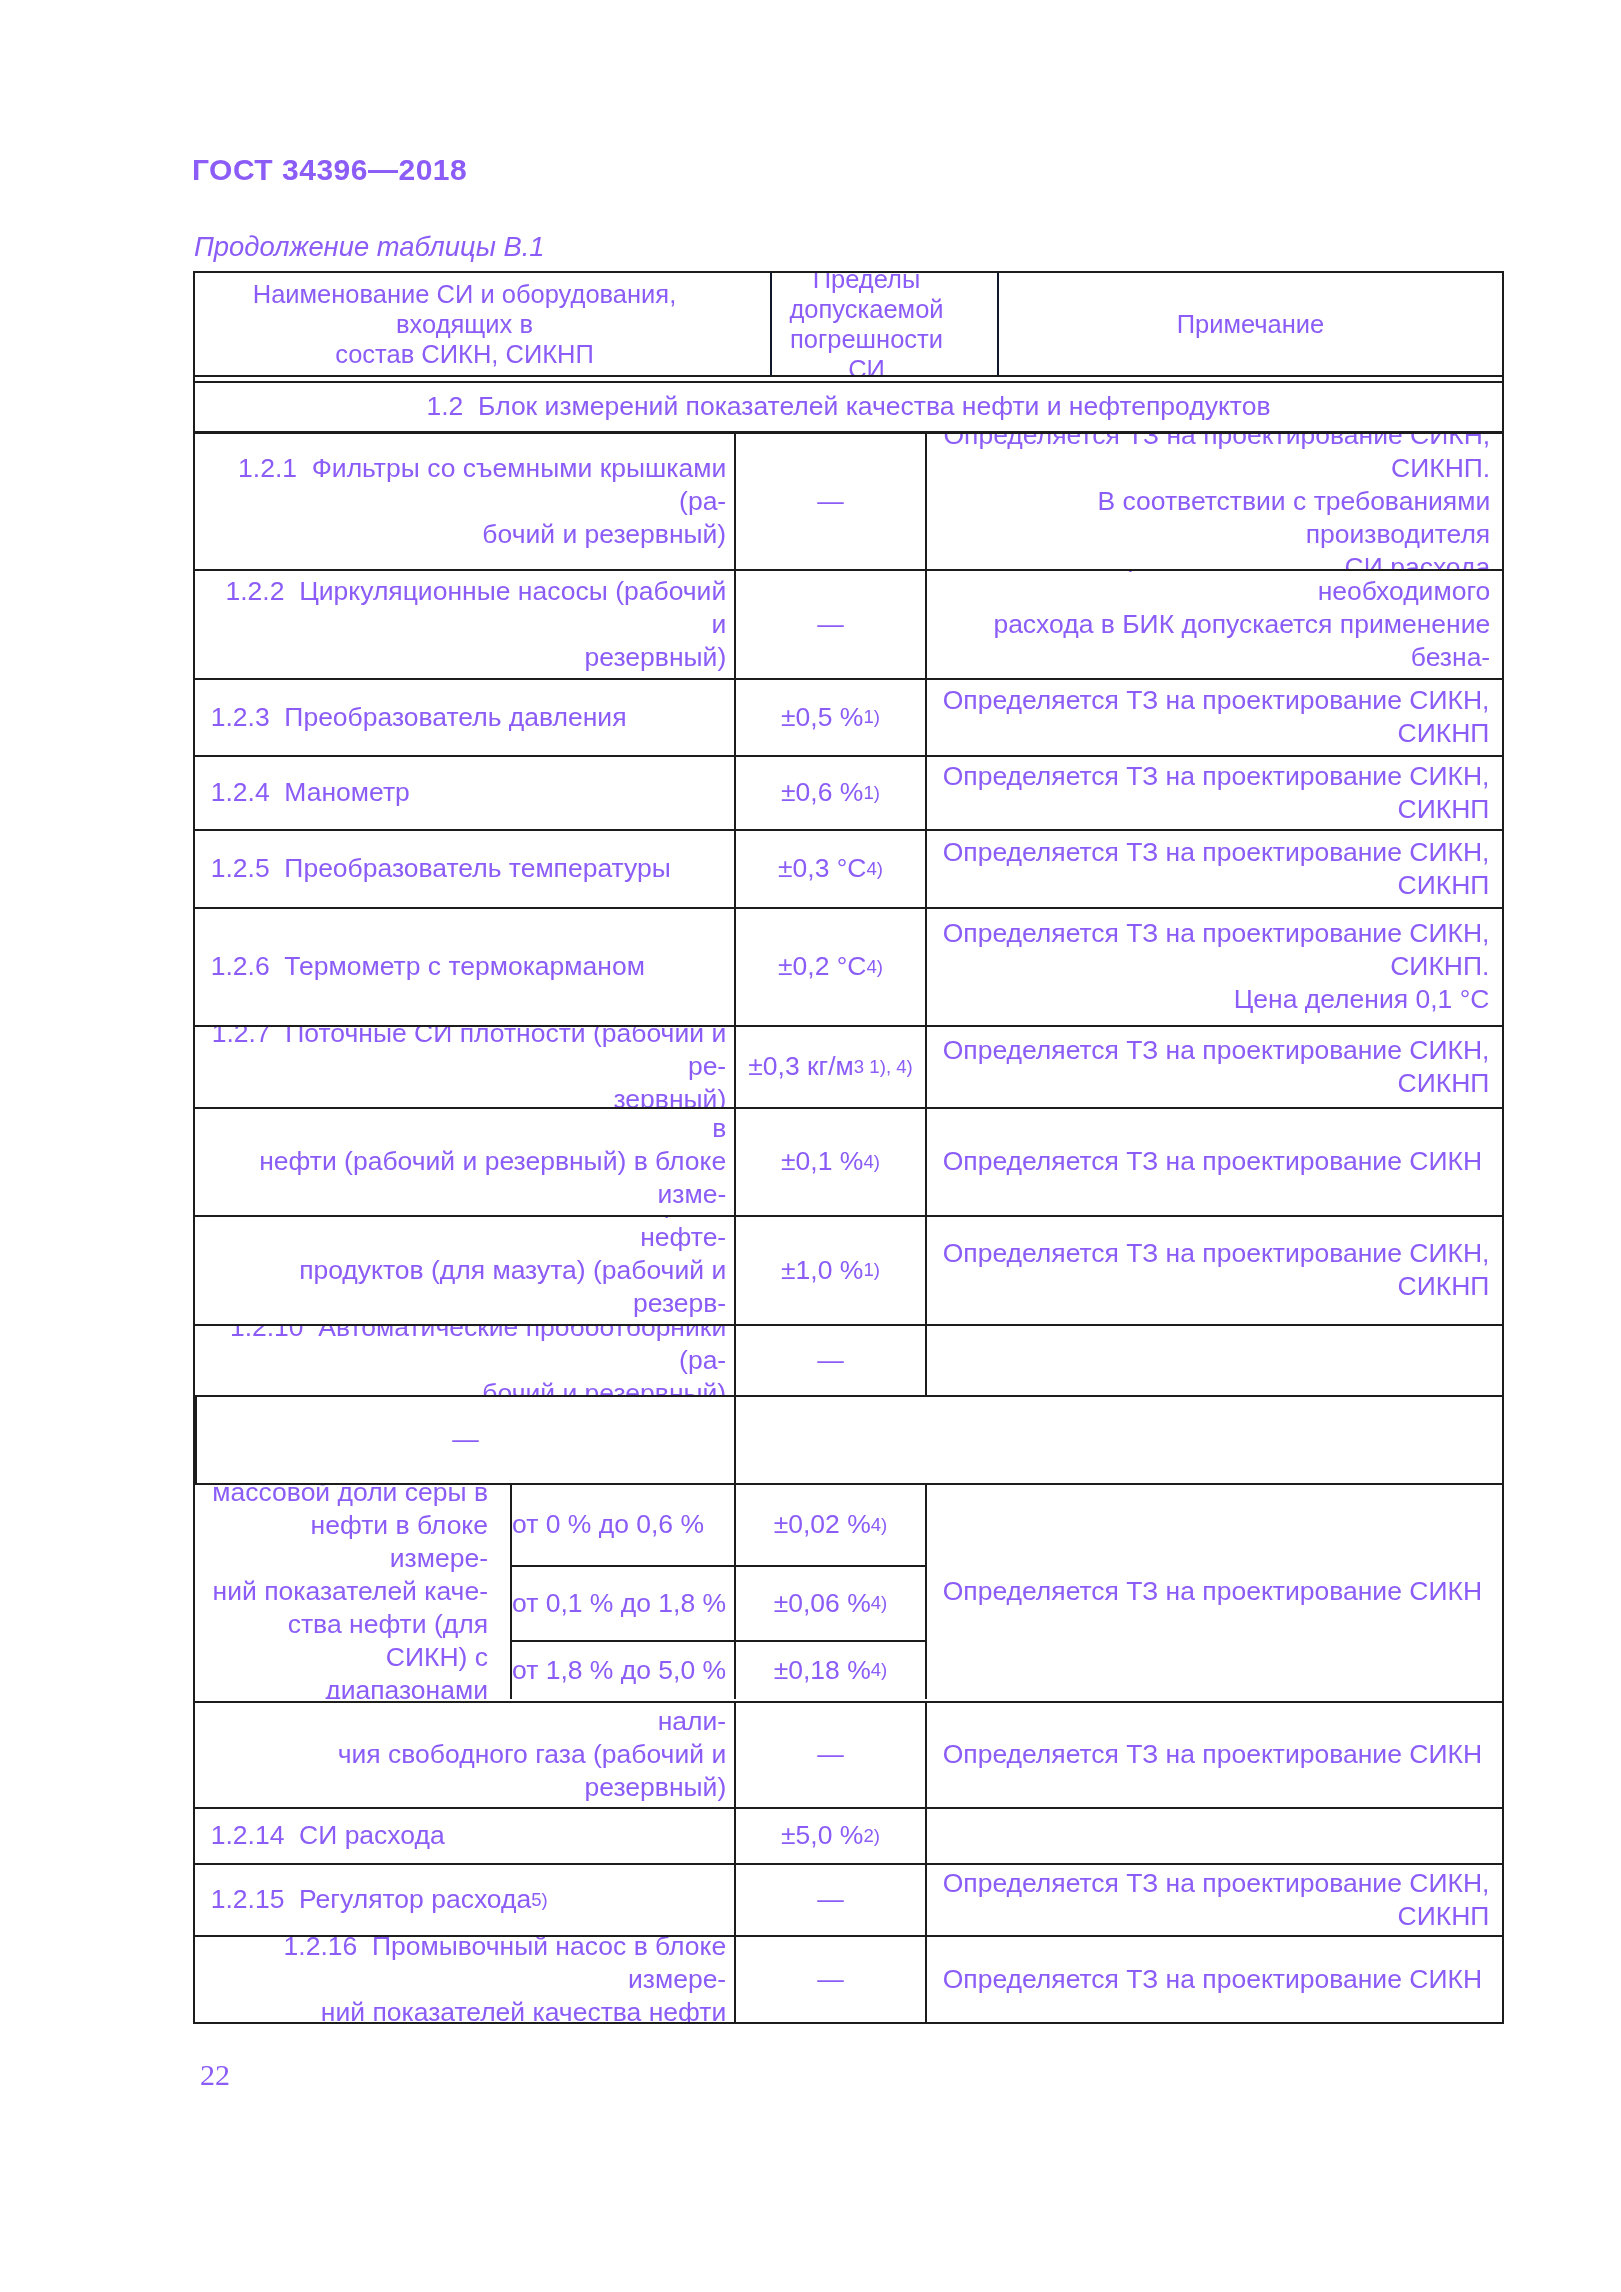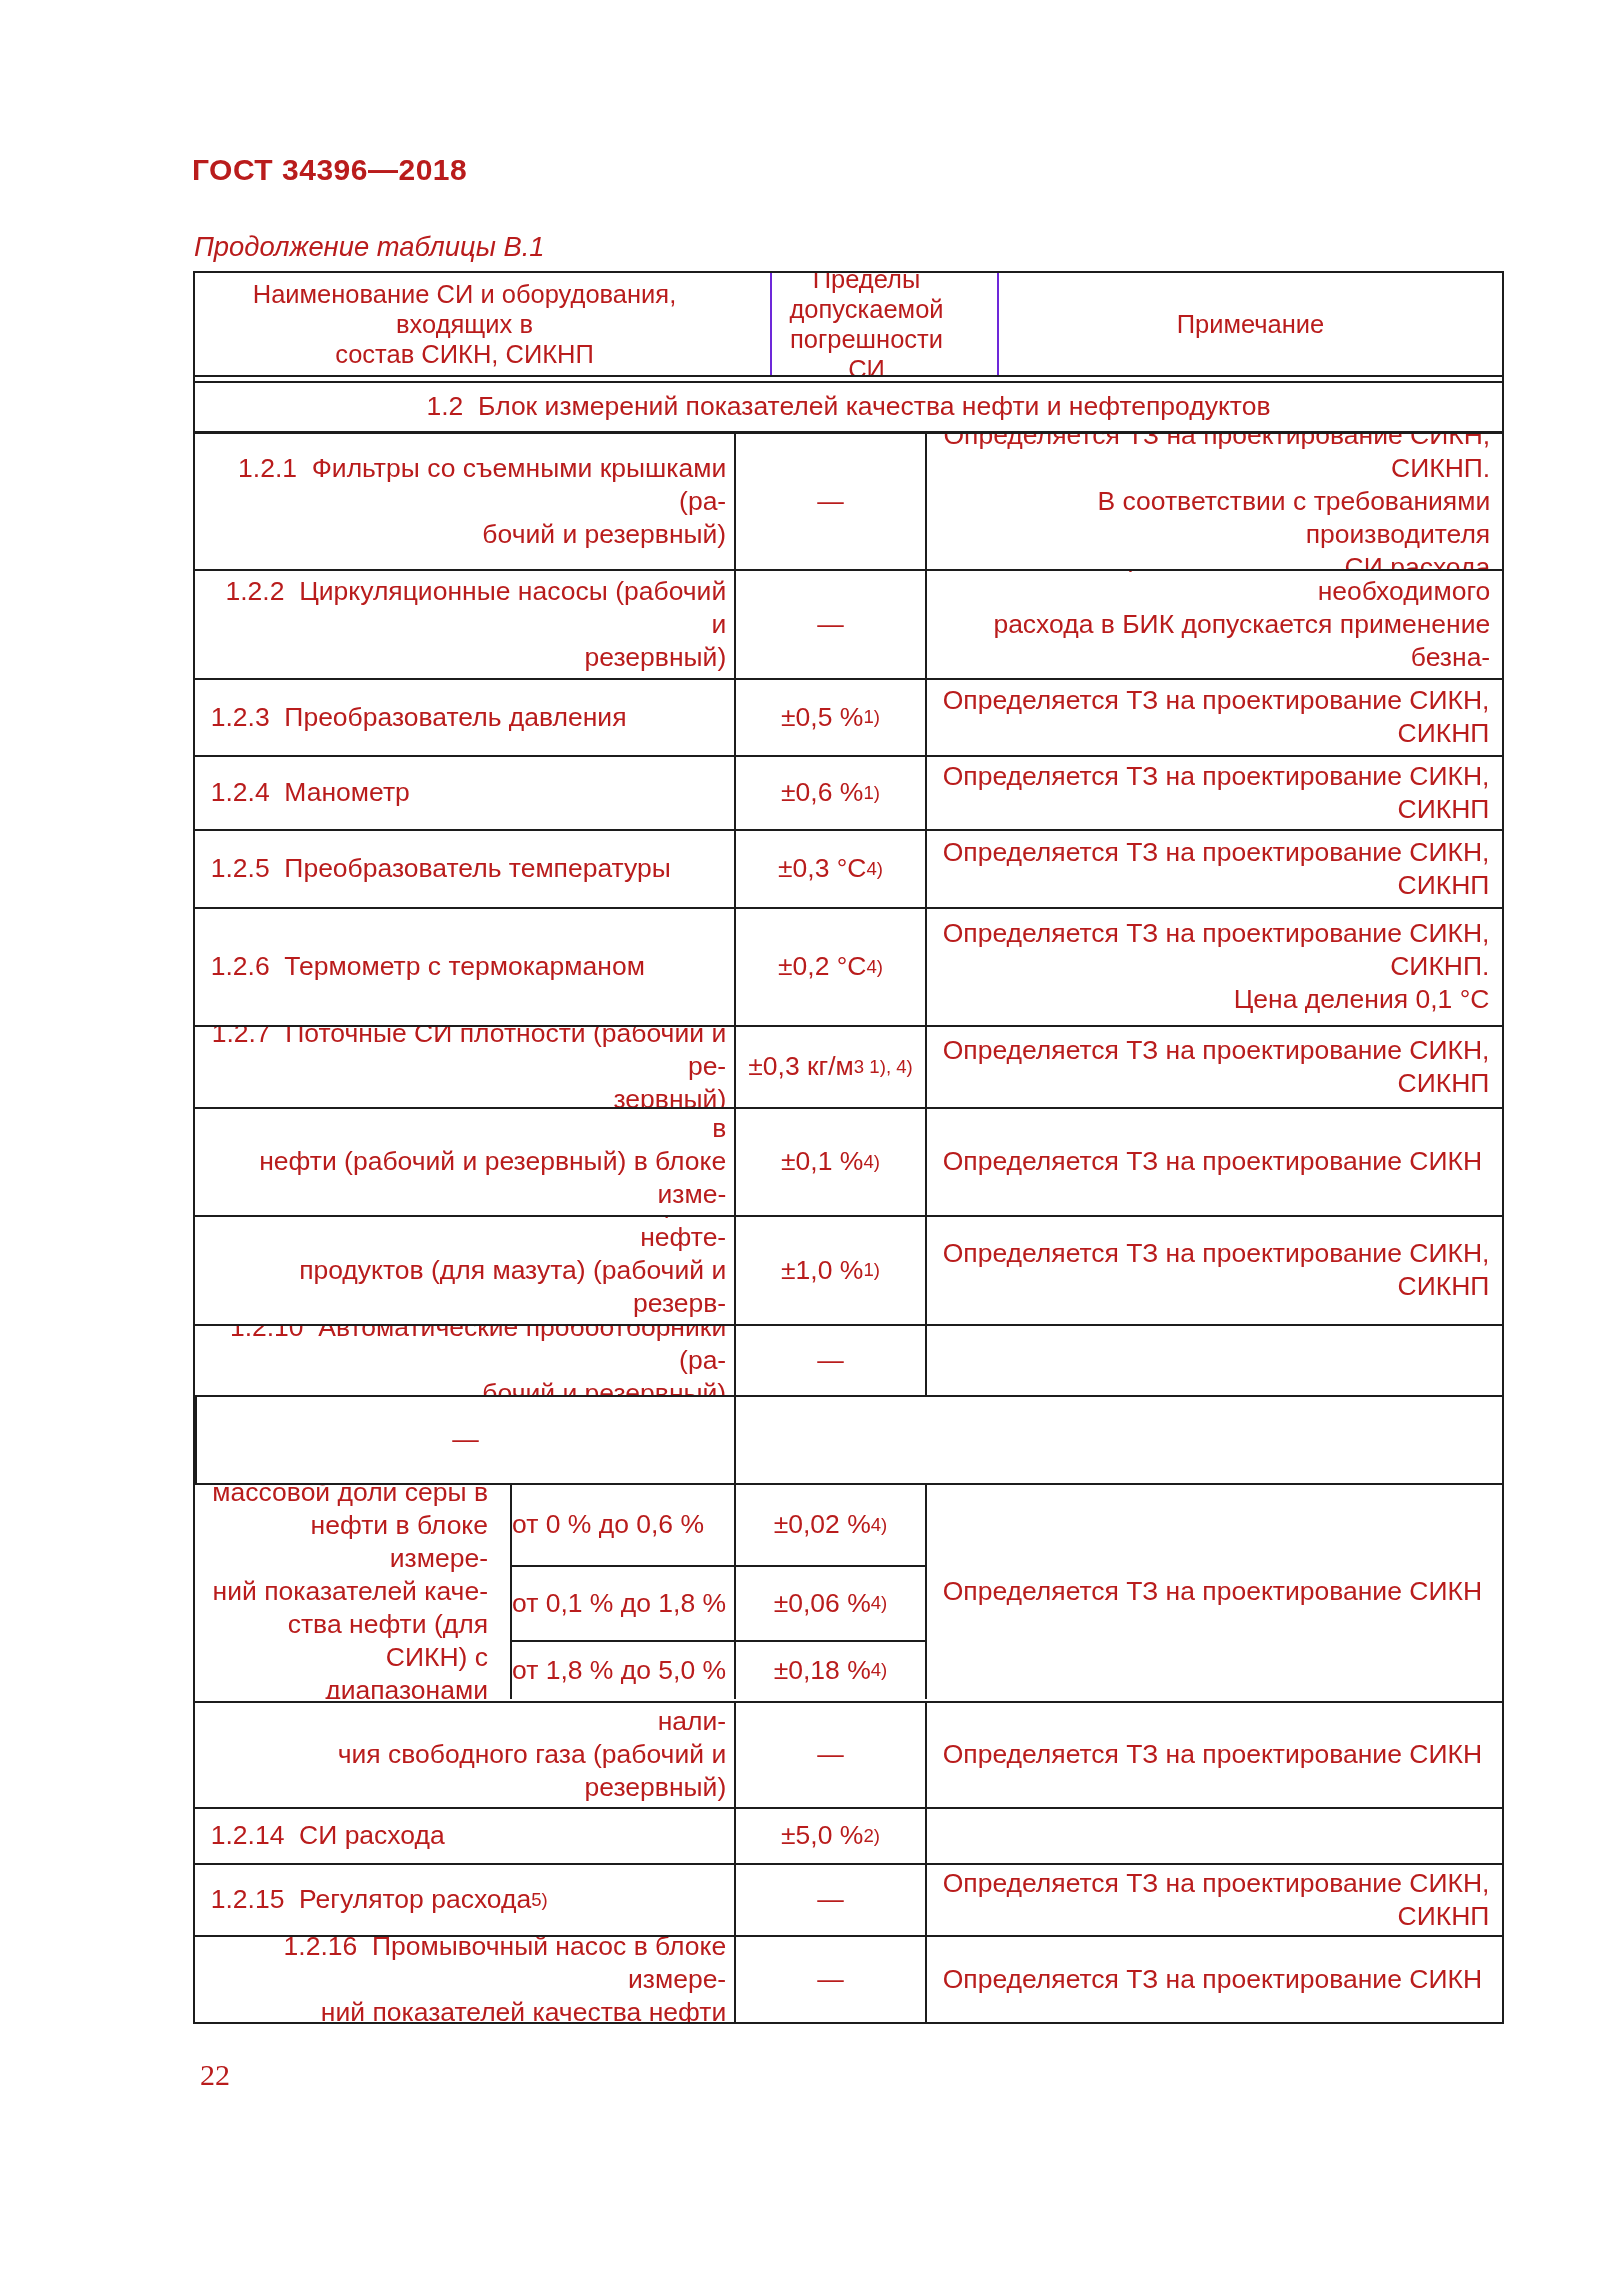--- a/index.html
+++ b/index.html
@@ -1,21 +1,21 @@
 <!DOCTYPE html>
 <html><head>
 <meta charset="utf-8">
 <style>
   html,body{margin:0;padding:0;background:#e8e8e8;}
   .page{
     position:relative;
     width:1621px;height:2293px;
     background:#ffffff;
     font-family:"Liberation Sans",sans-serif;
-    color:#b91c1c;
+    color:#8b5cf6;
     margin:0 auto;
     overflow:hidden;
   }
   .doc-code{
     position:absolute;left:192px;top:153px;
     font-size:30px;font-weight:bold;letter-spacing:0.5px;
   }
   .caption{
     position:absolute;left:194px;top:231px;
     font-size:27.4px;font-style:italic;
@@ -34,21 +34,21 @@
     gap:36px;
   }
   .thead .hcell{
     display:flex;align-items:center;justify-content:center;
     text-align:center;
     font-size:25.5px;line-height:30px;
     white-space:pre-line;
     padding:2px 9.8px;
     overflow:hidden;
   }
-  .thead .hcell + .hcell{border-left:2px solid #6d28d9;}
+  .thead .hcell + .hcell{border-left:2px solid #0f172a;}
   .dgap{height:3.9px;}
   .section-row{
     height:53px;
     border-top:2px solid #1c1c1c;
     border-bottom:3.9px solid #1c1c1c;
     display:flex;align-items:center;justify-content:center;
     font-size:26.5px;
     white-space:pre-line;
   }
   .trow{

